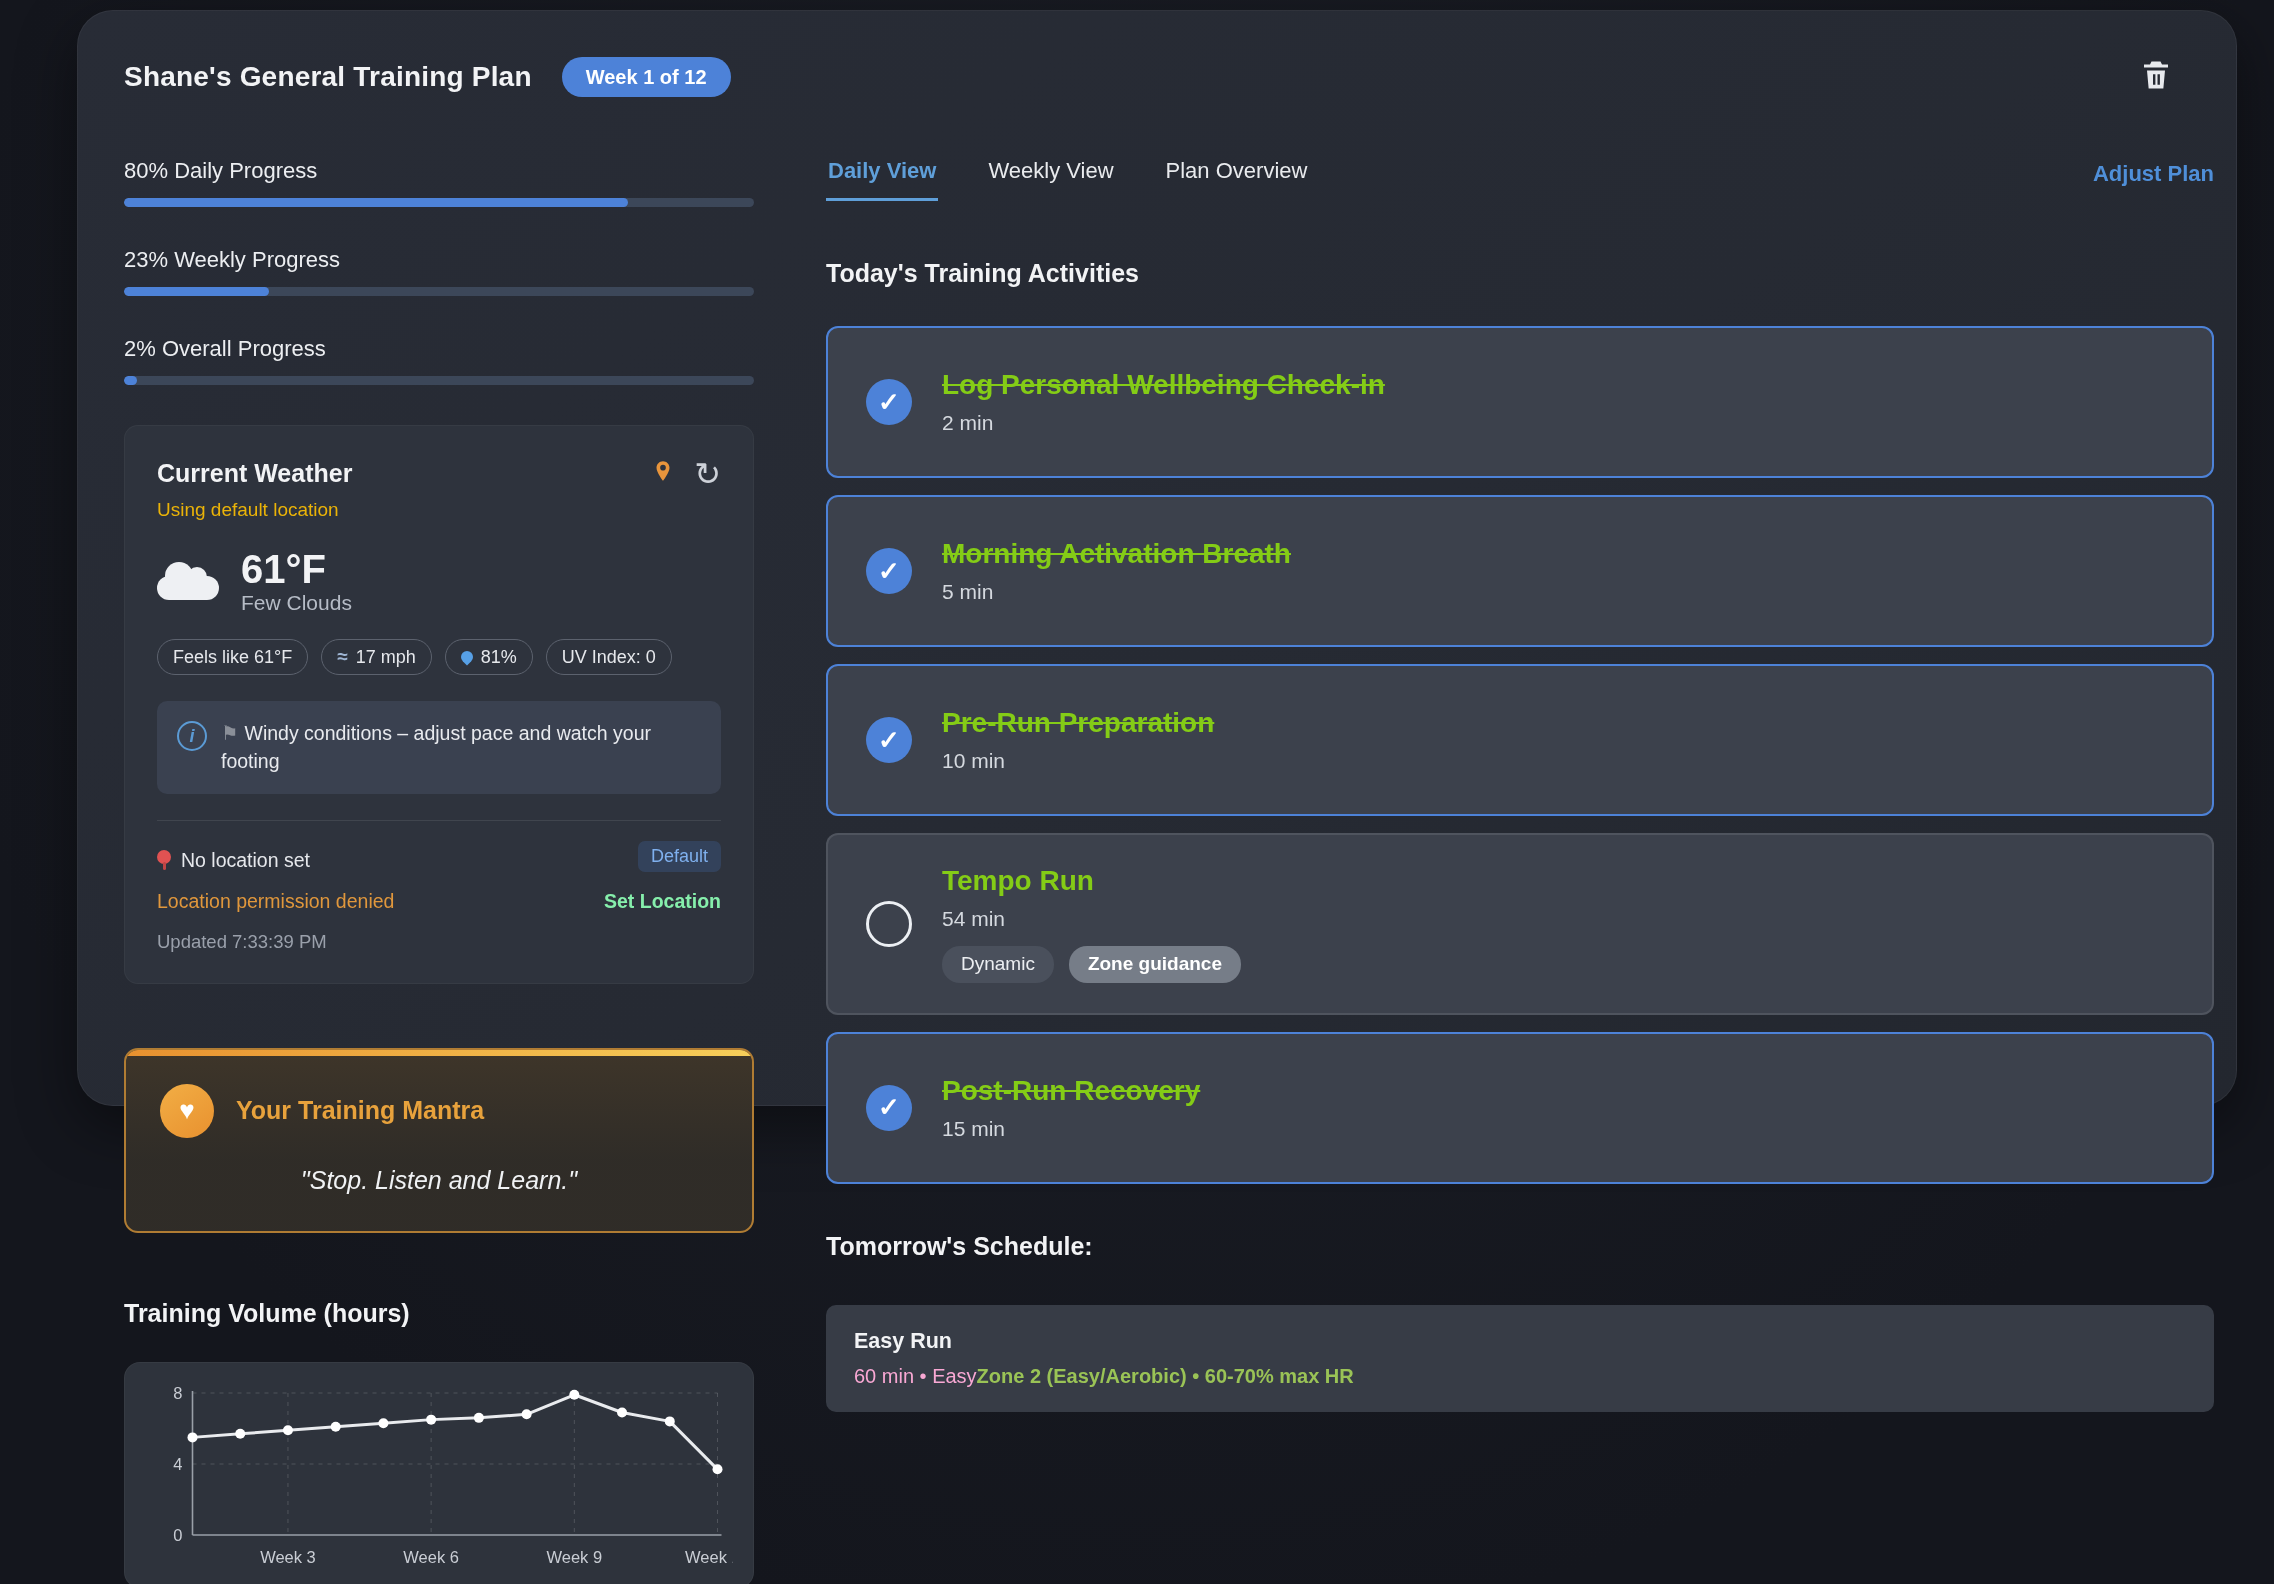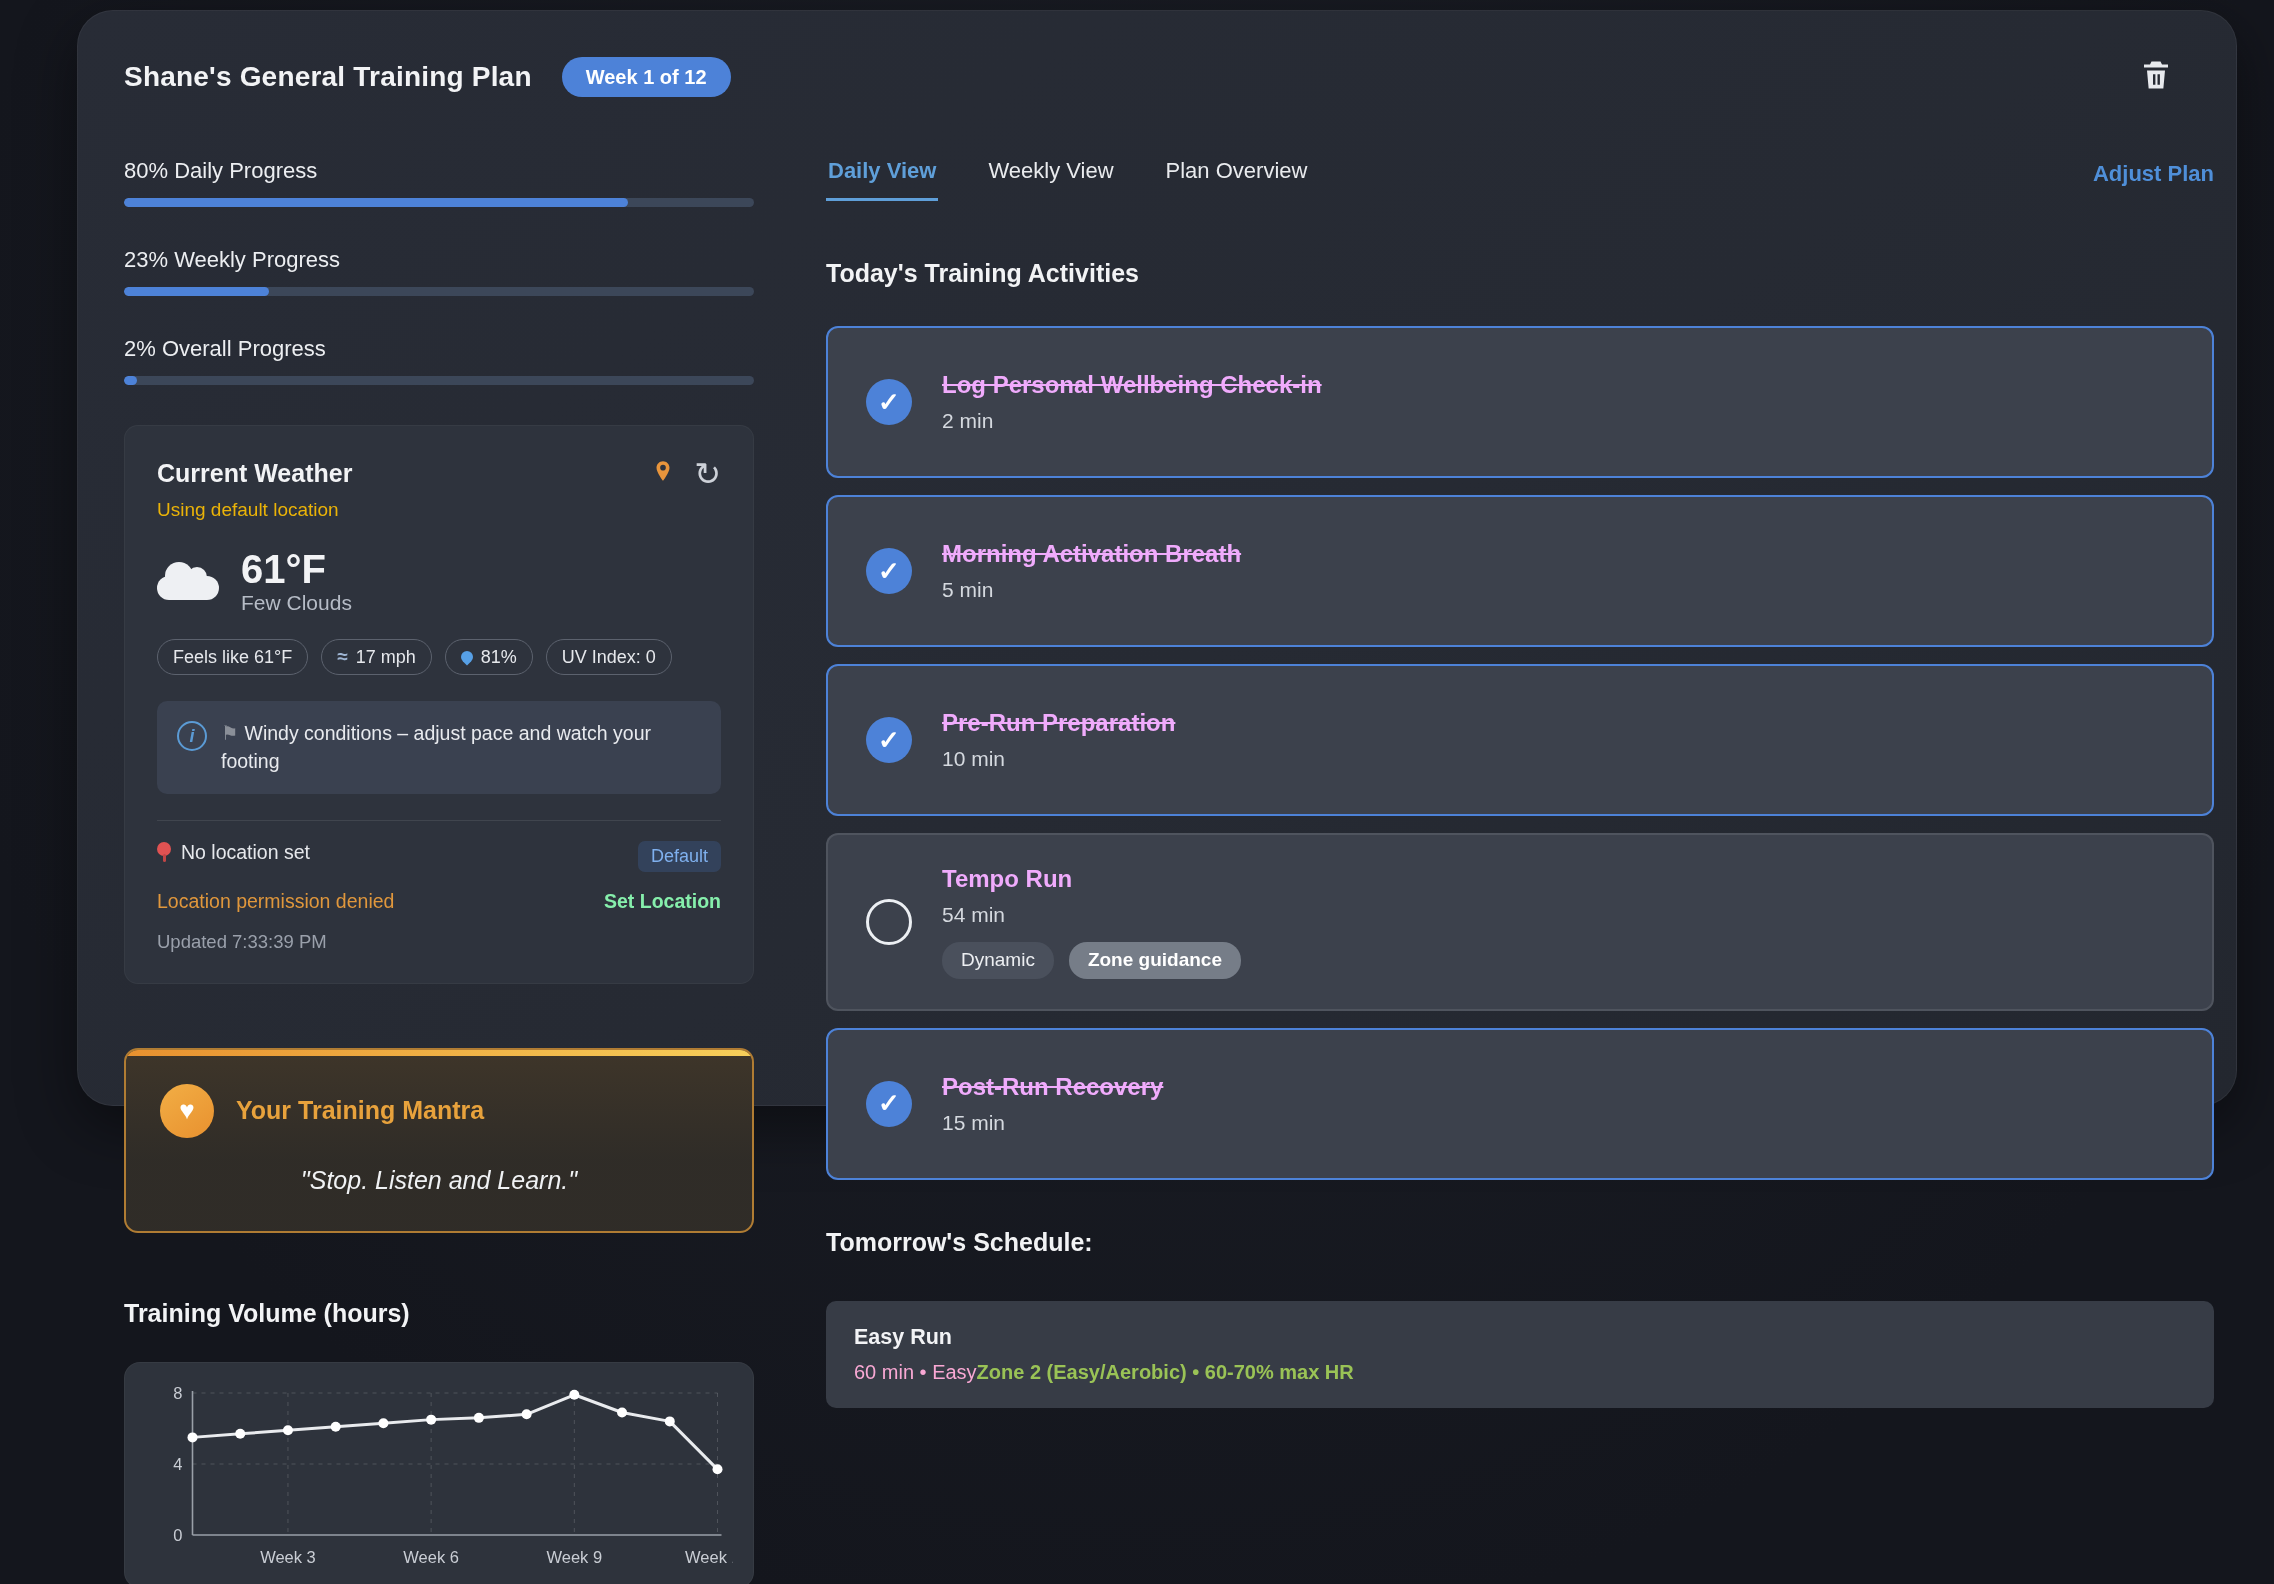--- a/index.html
+++ b/index.html
@@ -64,21 +64,21 @@
     display:flex; gap:14px; align-items:flex-start;
   }
   .info-icon {
     flex:none; width:30px; height:30px; border:2px solid #5b9bd5; border-radius:50%;
     color:#5b9bd5; font-size:18px; font-weight:700; font-style:italic;
     display:flex; align-items:center; justify-content:center; margin-top:2px;
   }
   .alert-text { font-size:19.5px; line-height:1.45; color:#e8eaee; }
   .flag-glyph { color:#8a8f98; margin-right:6px; }
   .weather-divider { border:none; border-top:1px solid rgba(255,255,255,0.09); margin-top:26px; }
-  .loc-row { display:flex; align-items:flex-start; justify-content:space-between; margin-top:20px; }
+  .loc-row { display:flex; align-items:flex-end; justify-content:space-between; margin-top:20px; }
   .loc-status { display:flex; align-items:center; gap:10px; font-size:19.5px; color:#e6e8ec; }
   .red-pin { position:relative; width:14px; height:14px; background:#e05252; border-radius:50%; margin-top:-6px; }
   .red-pin::after { content:""; position:absolute; left:5.5px; top:12px; width:3px; height:8px; background:#c04545; border-radius:2px; }
   .default-badge { background:rgba(77,130,216,0.20); color:#7fb0ee; font-size:18px; padding:5px 13px; border-radius:7px; }
   .perm-row { display:flex; align-items:center; justify-content:space-between; margin-top:18px; }
   .perm-note { color:#e0973c; font-size:19.5px; }
   .set-location { background:none; border:none; cursor:pointer; color:#86efac; font-size:19.5px; font-weight:700; }
   .updated { margin-top:18px; font-size:18.5px; color:#9aa0ab; }
   
   .mantra-card {
@@ -120,21 +120,21 @@
     background:#3c414c; border-radius:12px; padding:30px 38px; min-height:152px;
     border:2px solid rgba(255,255,255,0.10); cursor:pointer;
   }
   .activity-card.done { border-color:#4d82d8; }
   .check-circle {
     flex:none; width:46px; height:46px; border-radius:50%; background:#4d82d8;
     display:flex; align-items:center; justify-content:center;
     color:#fff; font-size:26px; font-weight:700; border:none; cursor:pointer;
   }
   .check-circle.empty { background:transparent; border:3.5px solid #eceff3; }
-  .activity-name { font-size:24px; font-weight:600; color:#f0abfc; }
+  .activity-name { font-size:28px; font-weight:600; color:#84cc16; }
   .done .activity-name { text-decoration:line-through; }
   .activity-duration { font-size:21px; color:#d5d9df; margin-top:10px; }
   .tag-row { display:flex; gap:15px; margin-top:15px; }
   .tag { font-size:19px; padding:7px 19px; border-radius:18px; line-height:1.2; }
   .tag.dynamic { background:#4a505c; color:#eceef1; }
   .tag.zone { background:#767d88; color:#ffffff; font-weight:700; }
   
   .tomorrow-title { margin-top:48px; font-size:25px; font-weight:600; }
   .easy-card { margin-top:44px; background:#373c46; border-radius:10px; padding:24px 28px; }
   .easy-name { font-size:21.5px; font-weight:600; }

